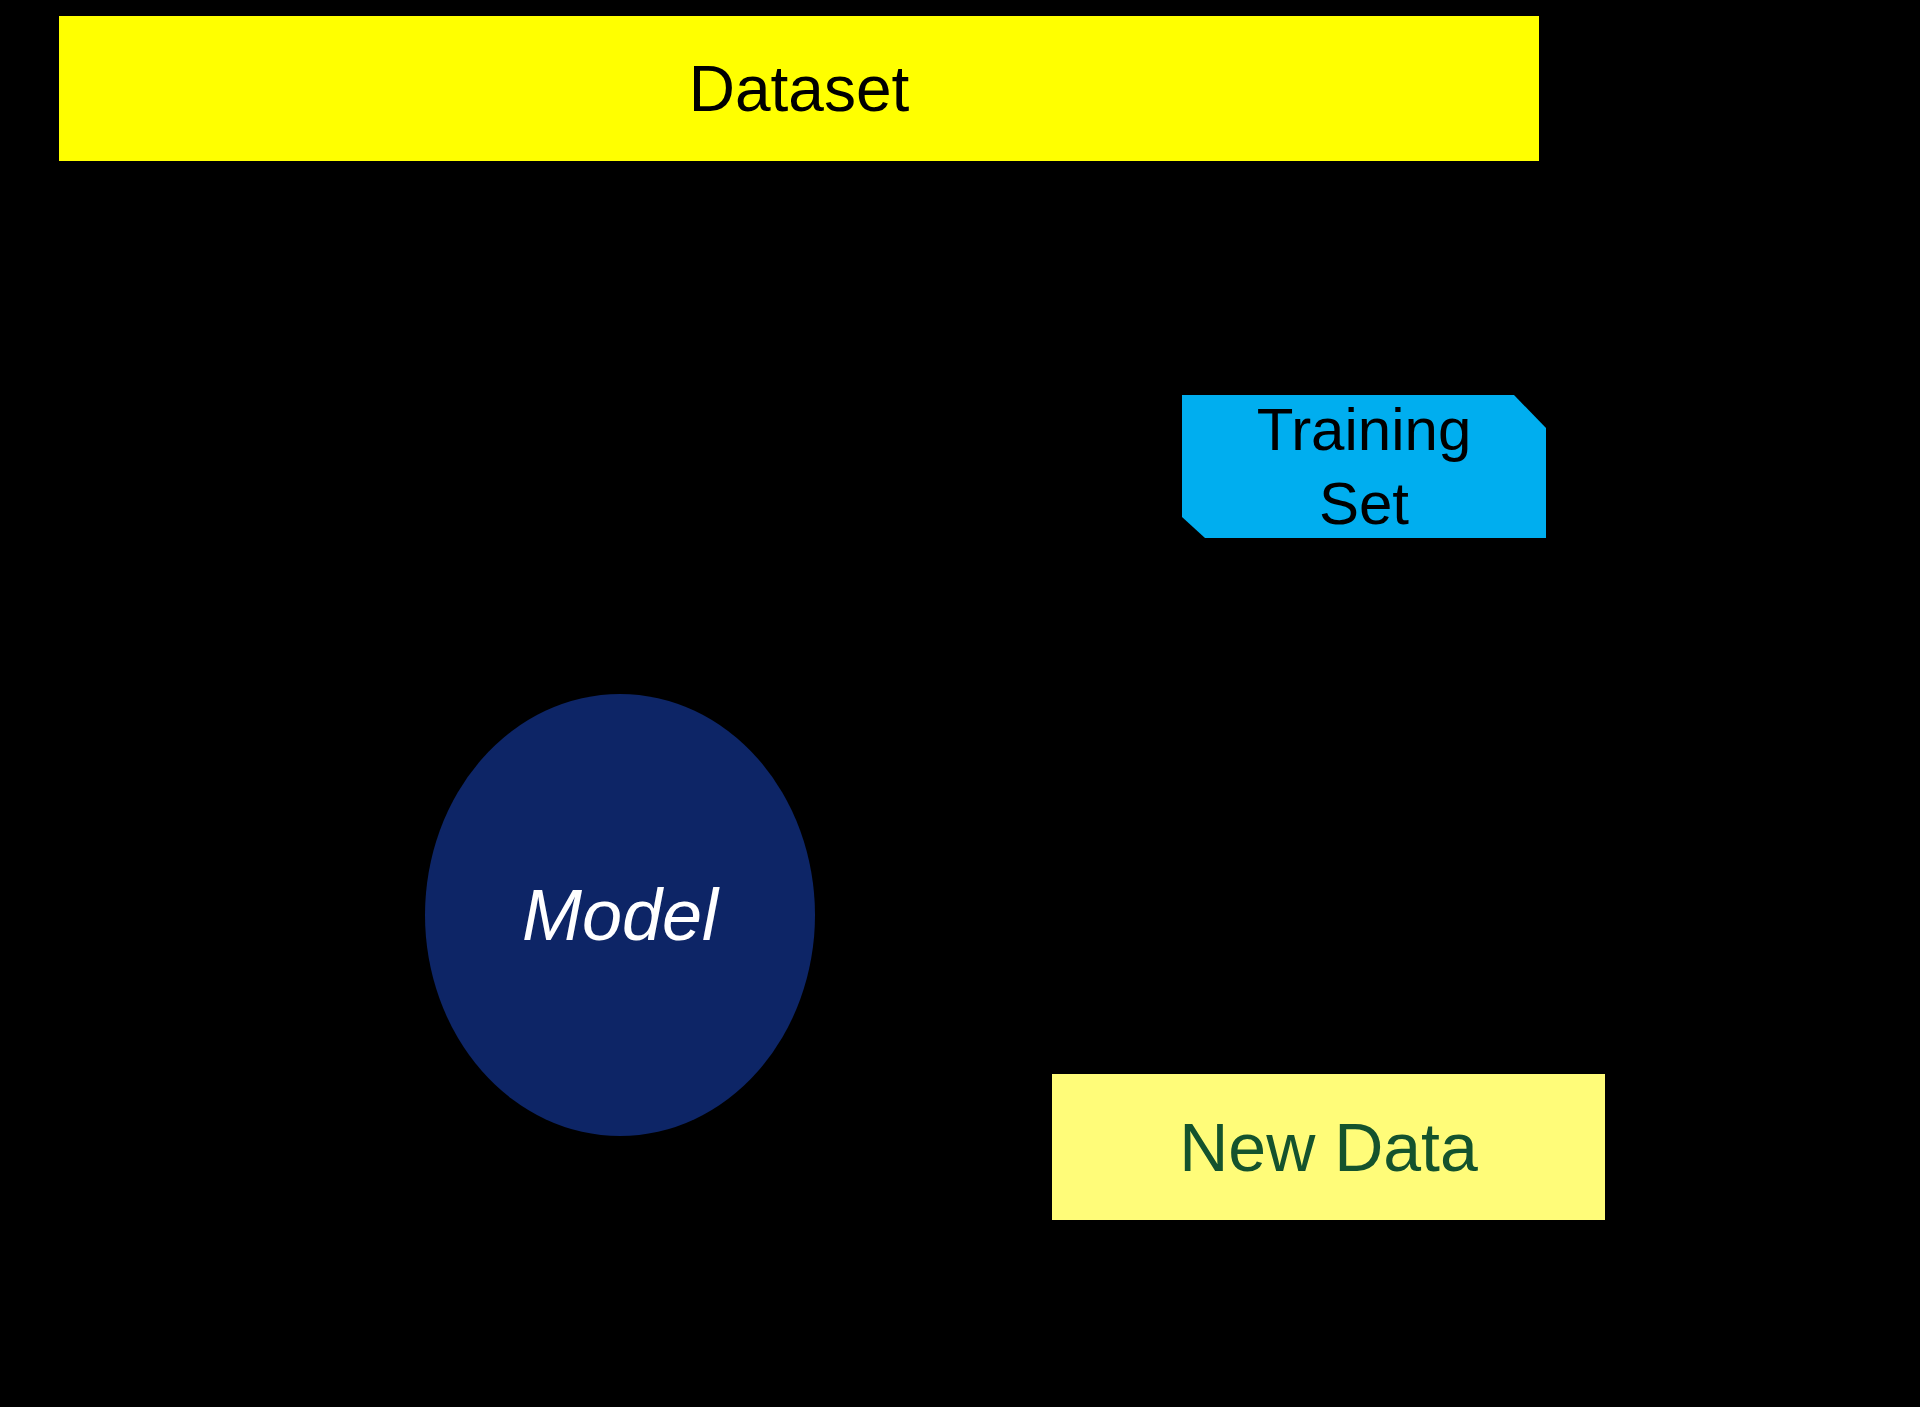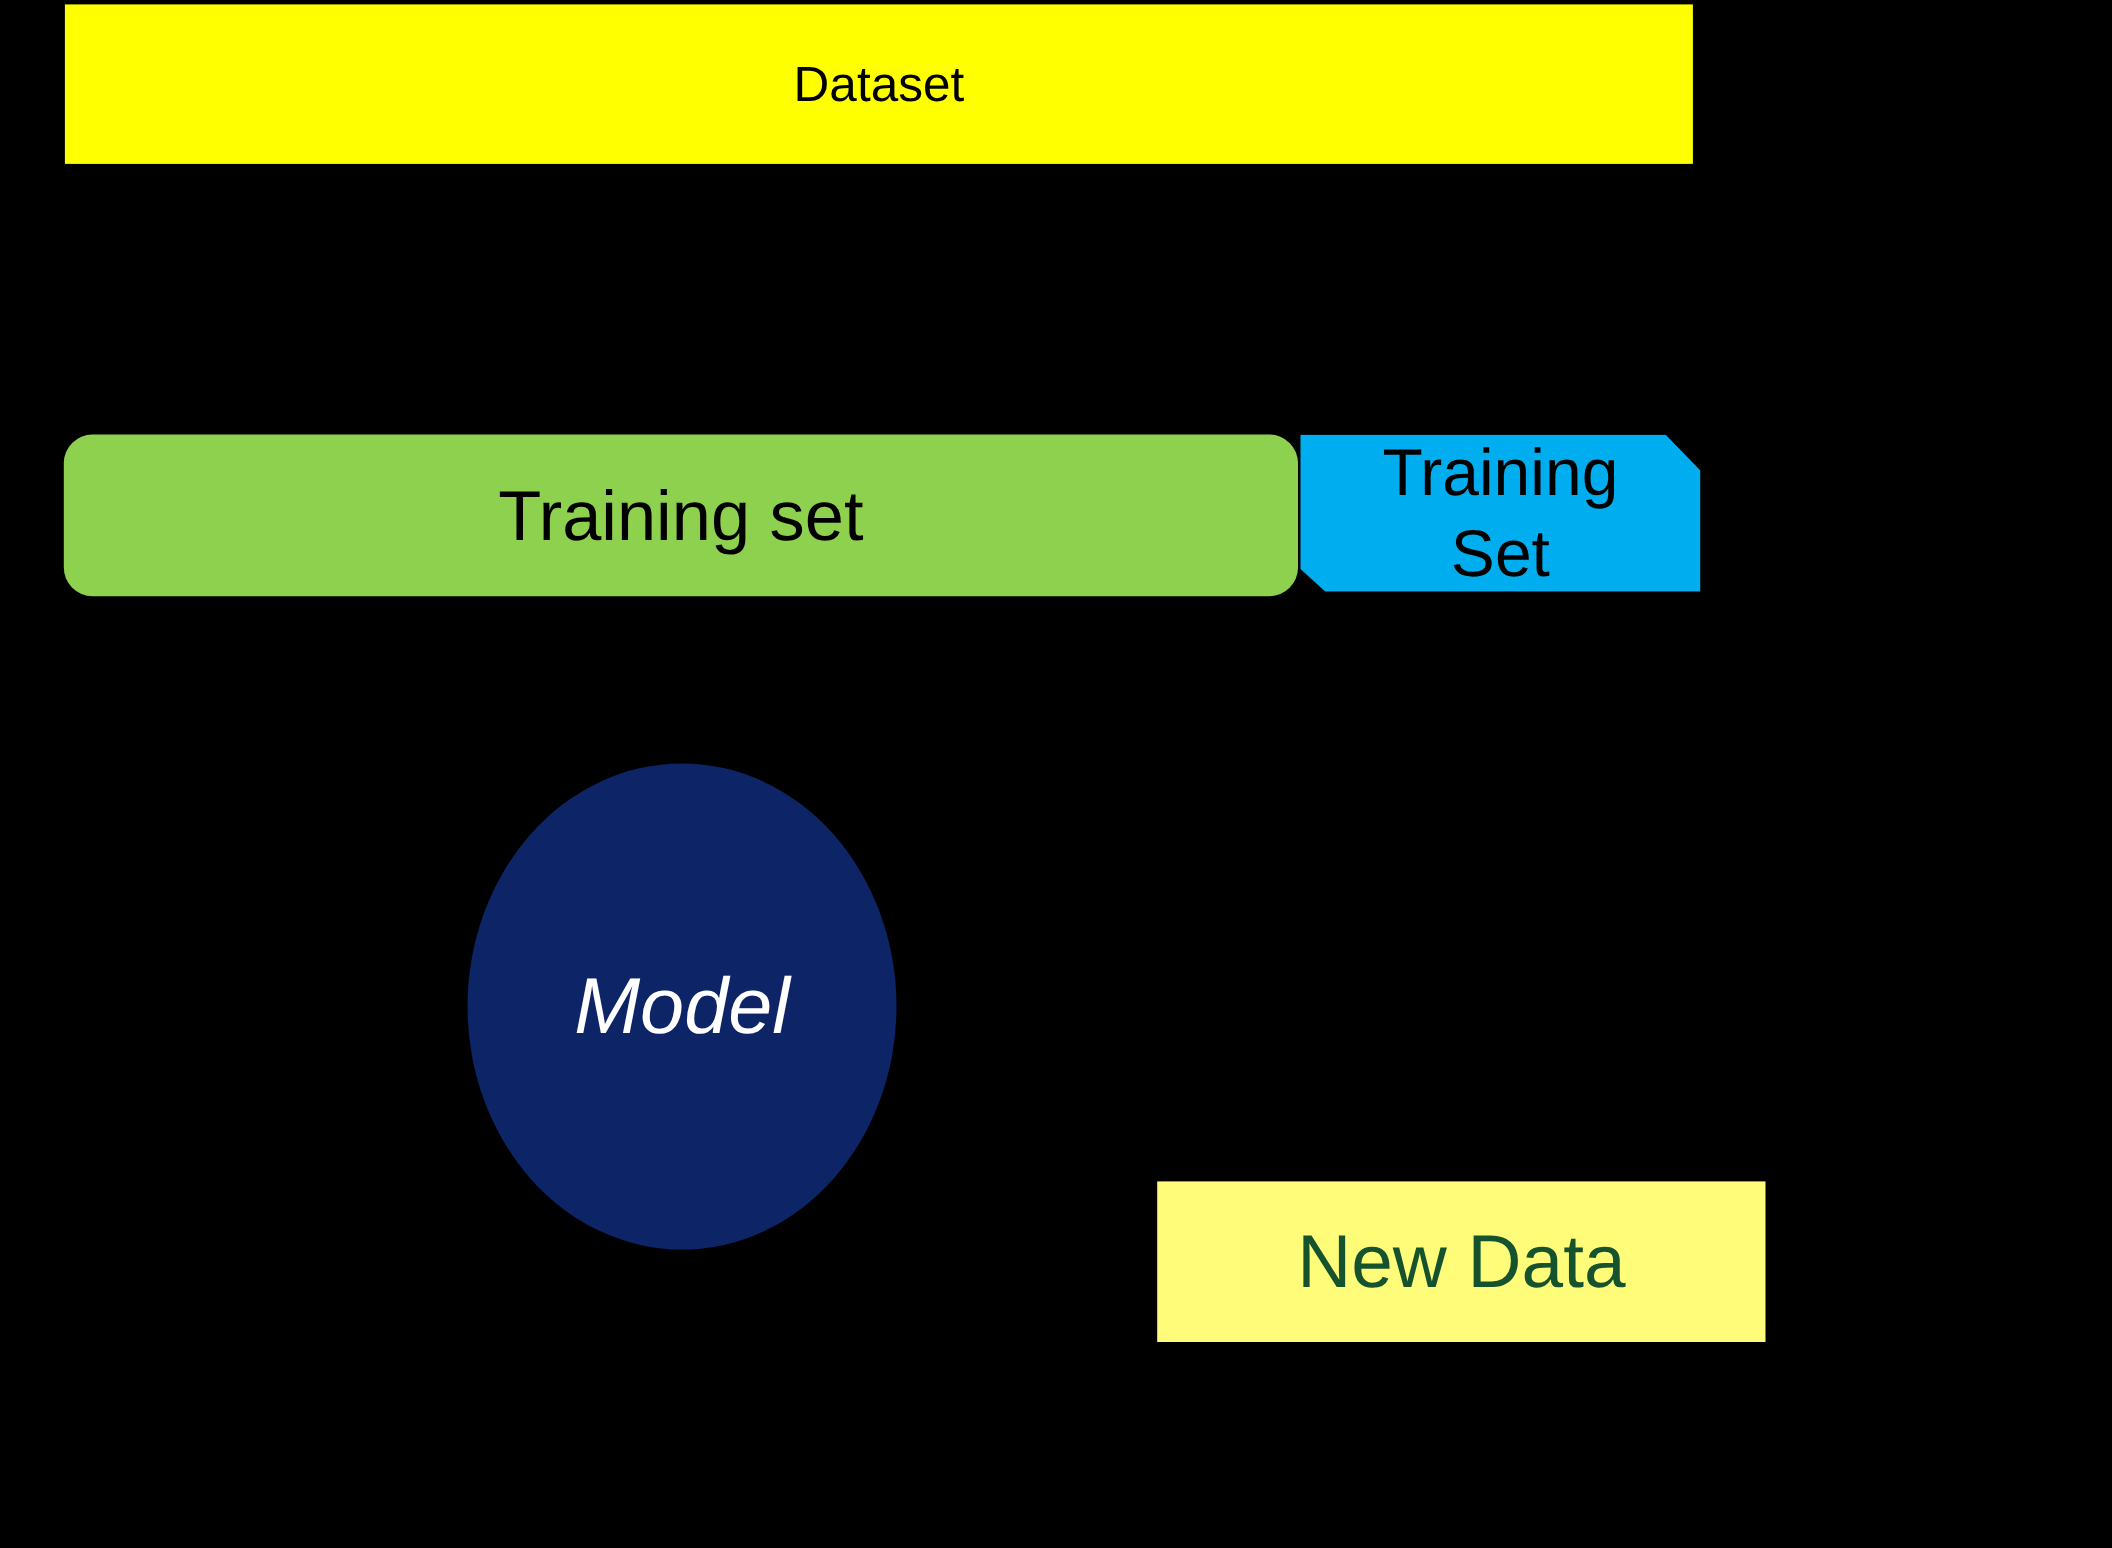--- a/index.html
+++ b/index.html
@@ -17,24 +17,24 @@
   .shape {
     position: absolute;
     display: flex;
     align-items: center;
     justify-content: center;
     text-align: center;
     box-sizing: border-box;
   }
   #dataset-box {
     left: 59px;
-    top: 4px;
+    top: 16px;
     width: 1480px;
     height: 145px;
-    font-size: 45px;
+    font-size: 64px;
   }
   #training-set-box {
     left: 58px;
     top: 395px;
     width: 1122px;
     height: 147px;
     border-radius: 26px;
     font-size: 64px;
   }
   #testing-set-shape {
@@ -76,23 +76,20 @@
 </style>
 </head>
 <body>
 
 <div id="canvas" style="background-color: rgb(0, 0, 0);">
 
   <div id="dataset-box" class="shape" style="background-color: rgb(255, 255, 0); color: rgb(0, 0, 0);">
     <span class="label">Dataset</span>
   </div>
 
-  <div id="training-set-box" class="shape" style="background-color: rgb(142, 209, 78); color: rgb(0, 0, 0);">
-    <span class="label">Training set</span>
-  </div>
 
   <div id="testing-set-shape" class="shape" style="background-color: rgb(0, 174, 239); color: rgb(0, 0, 0);">
     <span class="label">Training</span>
     <span class="label">Set</span>
   </div>
 
   <div id="model-circle" class="shape" style="background-color: rgb(13, 37, 102); color: rgb(255, 255, 255);">
     <span class="label">Model</span>
   </div>
 

